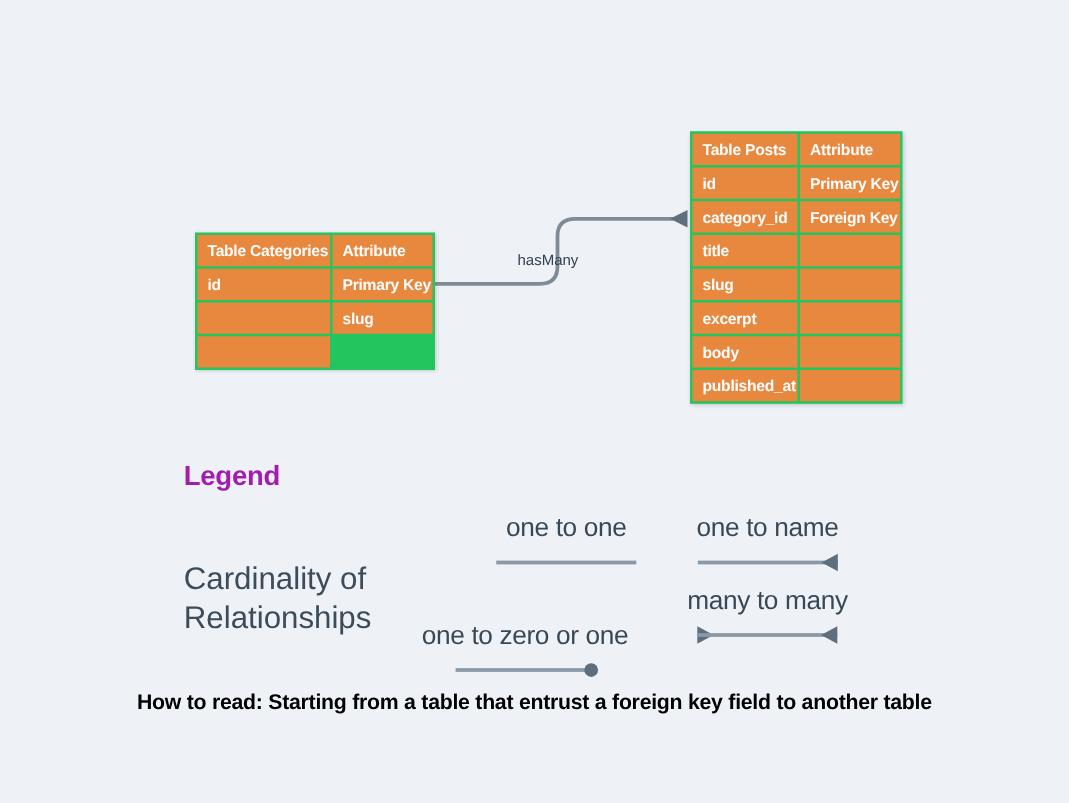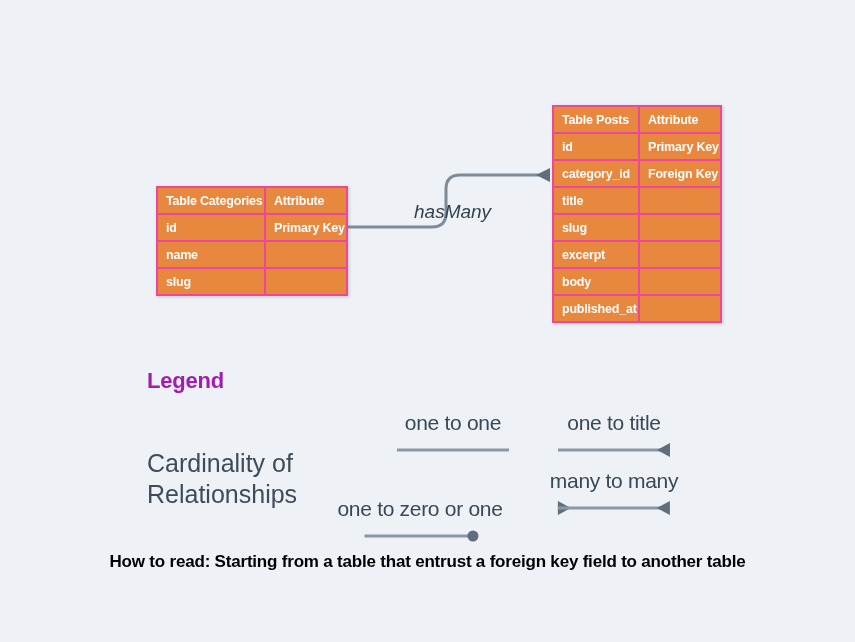--- a/index.html
+++ b/index.html
@@ -14,21 +14,21 @@
     background:#EEF1F5;
     overflow:hidden;
   }
 
   
   .er-table{
     position:absolute;
     display:grid;
     gap:2px;
     padding:2px;
-    background:#ec4899;
+    background:#22c55e;
     grid-auto-rows:25px;
     box-shadow:1px 1px 3px rgba(110,120,135,.35);
   }
   .table-categories{
     left:156px; top:186px;
     grid-template-columns:106px 80px;
   }
   .table-posts{
     left:552px; top:105px;
     grid-template-columns:84px 80px;
@@ -57,24 +57,23 @@
     stroke:#7E8C99;
     stroke-width:3;
     stroke-linecap:round;
   }
   .conn-arrow{ fill:#5F6E7D; }
 
   .hasmany-label{
     position:absolute;
     left:414px; top:201px;
     width:60px;
-    text-align:right;
-    font-size:19px;
+    text-align:left;
+    font-size:12px;
     color:#33414F;
-    font-style:italic;
   }
 
   
   .legend-title{
     position:absolute;
     left:147px; top:368px;
     font-size:22px;
     font-weight:700;
     color:#a21caf;
     letter-spacing:-0.2px;
@@ -195,21 +194,20 @@
     <polygon class="conn-arrow" points="536,175 550,168 550,182"></polygon>
   </svg>
 
   <div class="hasmany-label">hasMany</div>
 
   <div class="er-table table-categories">
       <div class="cell header">Table Categories</div>
       <div class="cell header">Attribute</div>
       <div class="cell">id</div>
       <div class="cell">Primary Key</div>
-      <div class="cell">name</div>
       <div class="cell"></div>
       <div class="cell">slug</div>
       <div class="cell"></div>
     </div>
   <div class="er-table table-posts">
       <div class="cell header">Table Posts</div>
       <div class="cell header">Attribute</div>
       <div class="cell">id</div>
       <div class="cell">Primary Key</div>
       <div class="cell">category_id</div>
@@ -227,21 +225,21 @@
     </div>
 
   <div class="legend-title">Legend</div>
   <div class="legend-subtitle">Cardinality of Relationships</div>
 
   <div class="legend-item li-1">
     <div class="legend-label">one to one</div>
     <div class="legend-line"></div>
   </div>
   <div class="legend-item li-2">
-    <div class="legend-label">one to title</div>
+    <div class="legend-label">one to name</div>
     <div class="legend-line m-many-right"></div>
   </div>
   <div class="legend-item li-3">
     <div class="legend-label">one to zero or one</div>
     <div class="legend-line m-zero-right"></div>
   </div>
   <div class="legend-item li-4">
     <div class="legend-label">many to many</div>
     <div class="legend-line m-many-both">
         <div class="bar"></div>

